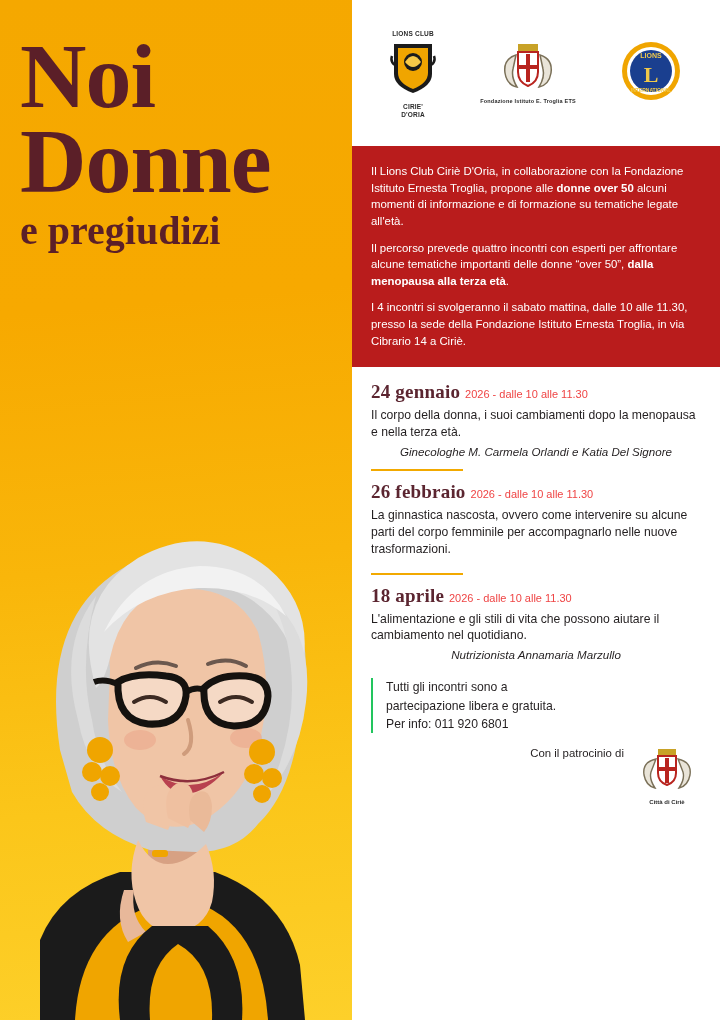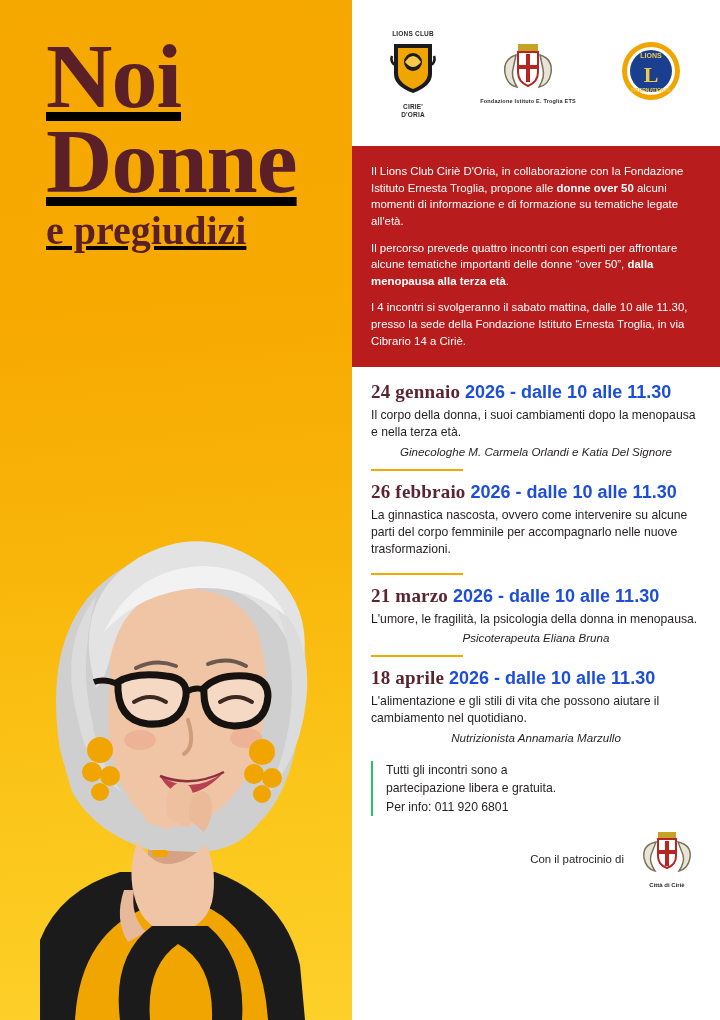--- a/index.html
+++ b/index.html
@@ -19,23 +19,22 @@
   
   .left {
     position: relative;
     width: 352px; height: 1020px;
     background: linear-gradient(175deg, #f5a800 0%, #f7a900 30%, #f9b60a 55%, #fbc61a 78%, #fdd02a 100%);
     overflow: hidden;
     flex: 0 0 352px;
   }
   .title-block {
     position: absolute;
-    top: 34px; left: 46px; right: 18px;
+    top: 34px; left: 20px; right: 18px;
     z-index: 5;
-    text-decoration: underline;
   }
   .title-main {
     font-family: "Liberation Serif", serif;
     font-weight: 700;
     font-size: 92px;
     line-height: 0.92;
     color: #5b1f28;
     letter-spacing: -1px;
   }
   .title-main .line2 { display: block; }
@@ -111,23 +110,23 @@
   .ev-date {
     font-family: "Liberation Serif", serif;
     font-size: 19px;
     font-weight: 700;
     color: #5b2530;
     margin-bottom: 4px;
     letter-spacing: 0.2px;
   }
   .ev-date .when {
     font-family: "Liberation Sans", sans-serif;
-    font-size: 18px;
-    font-weight: 700;
-    color: #1d4ed8;
+    font-size: 11px;
+    font-weight: 400;
+    color: #ef4444;
     letter-spacing: 0;
   }
   .ev-desc {
     font-size: 12.2px;
     line-height: 1.38;
     color: #231f20;
     margin-bottom: 4px;
   }
   .ev-speaker {
     font-size: 11.6px;
@@ -143,21 +142,20 @@
     border-left: 2px solid #22c55e;
     font-size: 12.2px;
     line-height: 1.5;
     color: #231f20;
   }
 
   .patrocinio {
     margin-top: 14px;
     padding: 0 22px 0 19px;
     display: flex;
-    align-items: center;
     justify-content: flex-end;
     gap: 12px;
   }
   .patrocinio-label { font-size: 11.4px; color: #231f20; }
   .crest-caption {
     font-size: 6px;
     font-weight: 700;
     color: #2b2b2b;
     text-align: center;
     margin-top: 2px;
@@ -299,28 +297,20 @@
       </div>
 
       <div class="event">
         <div class="ev-date">
           <span>26 febbraio</span>
           <span class="when">2026 - dalle 10 alle 11.30</span>
         </div>
         <div class="ev-desc">La ginnastica nascosta, ovvero come intervenire su alcune parti del corpo femminile per accompagnarlo nelle nuove trasformazioni.</div>
       </div>
 
-      <div class="event">
-        <div class="ev-date">
-          <span>21 marzo</span>
-          <span class="when">2026 - dalle 10 alle 11.30</span>
-        </div>
-        <div class="ev-desc">L'umore, le fragilità, la psicologia della donna in menopausa.</div>
-        <div class="ev-speaker">Psicoterapeuta Eliana Bruna</div>
-      </div>
 
       <div class="event">
         <div class="ev-date">
           <span>18 aprile</span>
           <span class="when">2026 - dalle 10 alle 11.30</span>
         </div>
         <div class="ev-desc">L'alimentazione e gli stili di vita che possono aiutare il cambiamento nel quotidiano.</div>
         <div class="ev-speaker">Nutrizionista Annamaria Marzullo</div>
       </div>
     </div>

